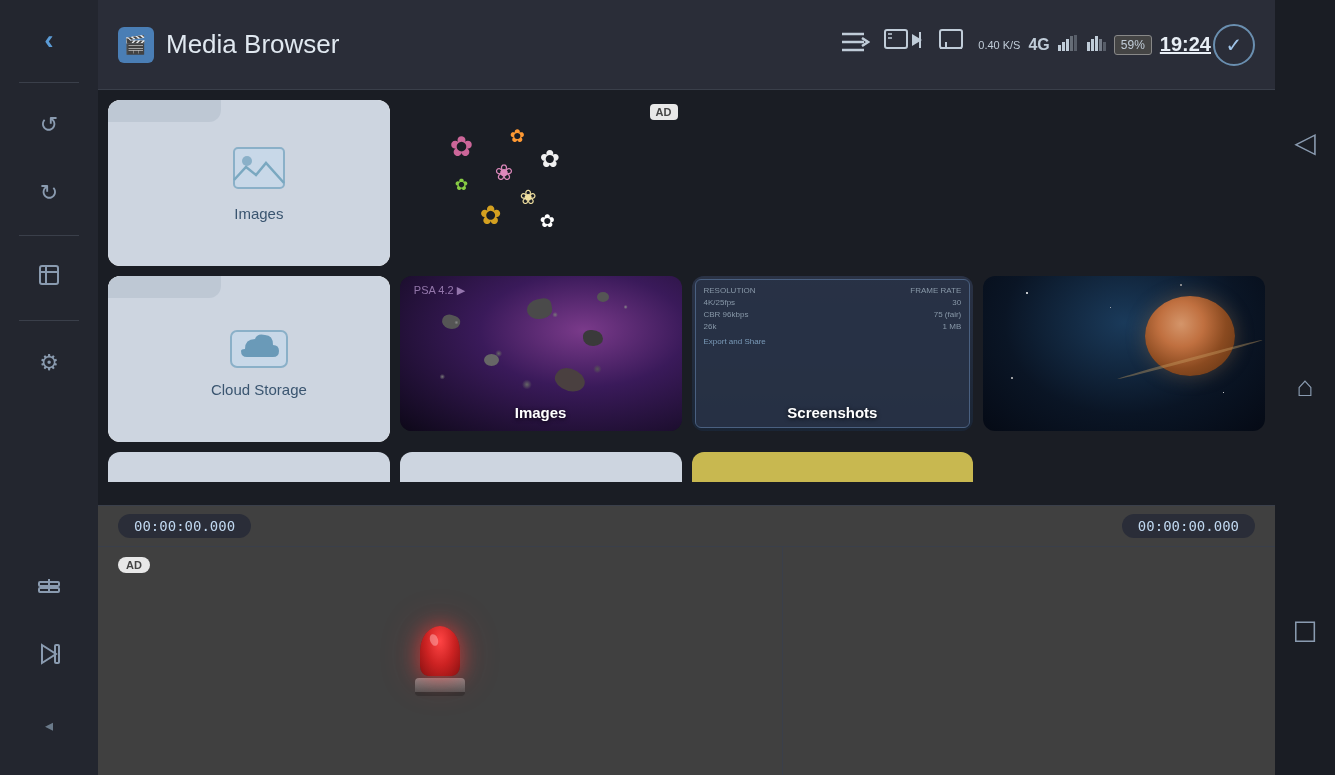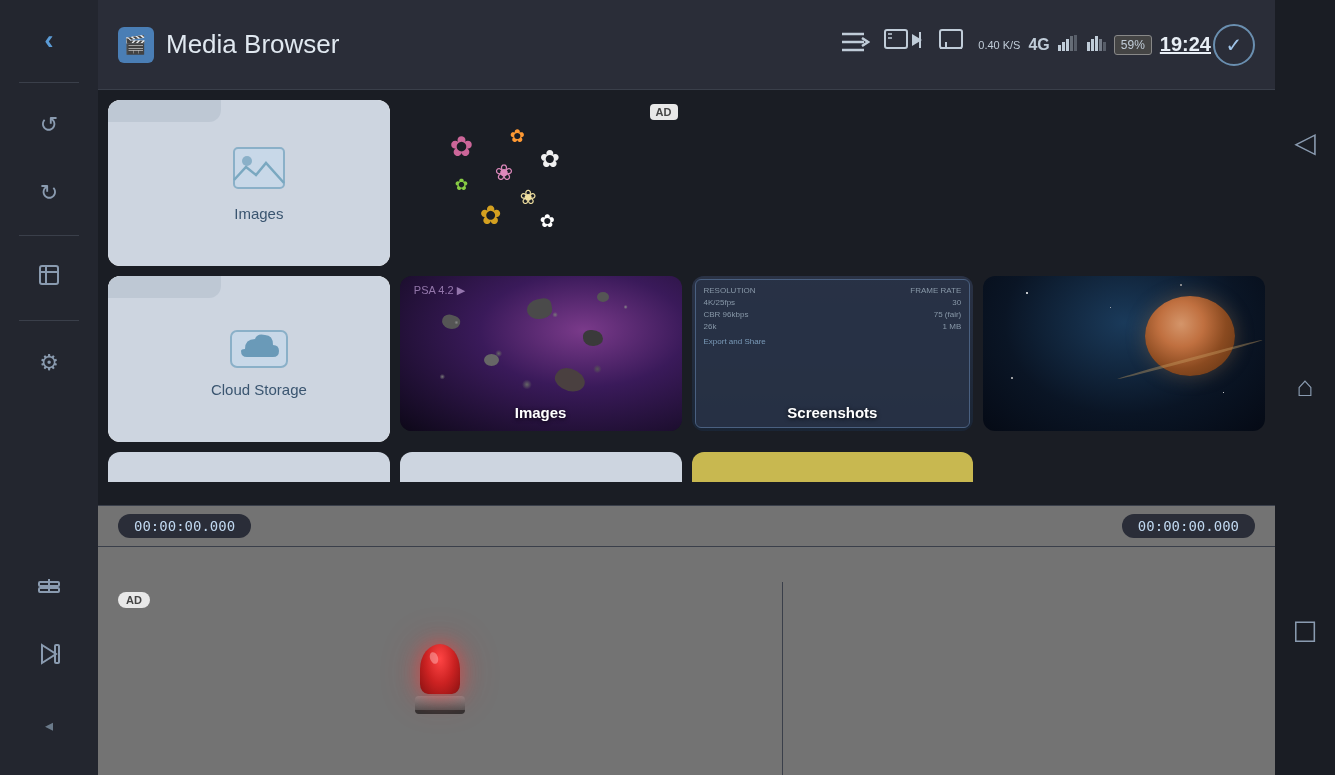--- a/index.html
+++ b/index.html
@@ -322,25 +322,24 @@
       background: transparent;
     }
     .flower {
       position: absolute;
       font-size: 22px;
     }
 
     
     .timeline-area {
       height: 270px;
-      background: #737373;
+      background: #404040;
       border-top: 1px solid #3a3f4a;
       display: flex;
       flex-direction: column;
-      gap: 35px;
     }
     .timeline-header {
       display: flex;
       justify-content: space-between;
       padding: 8px 20px;
       border-bottom: 1px solid #3a3f4a;
     }
     .timecode {
       background: #2a2d38;
       border-radius: 16px;

